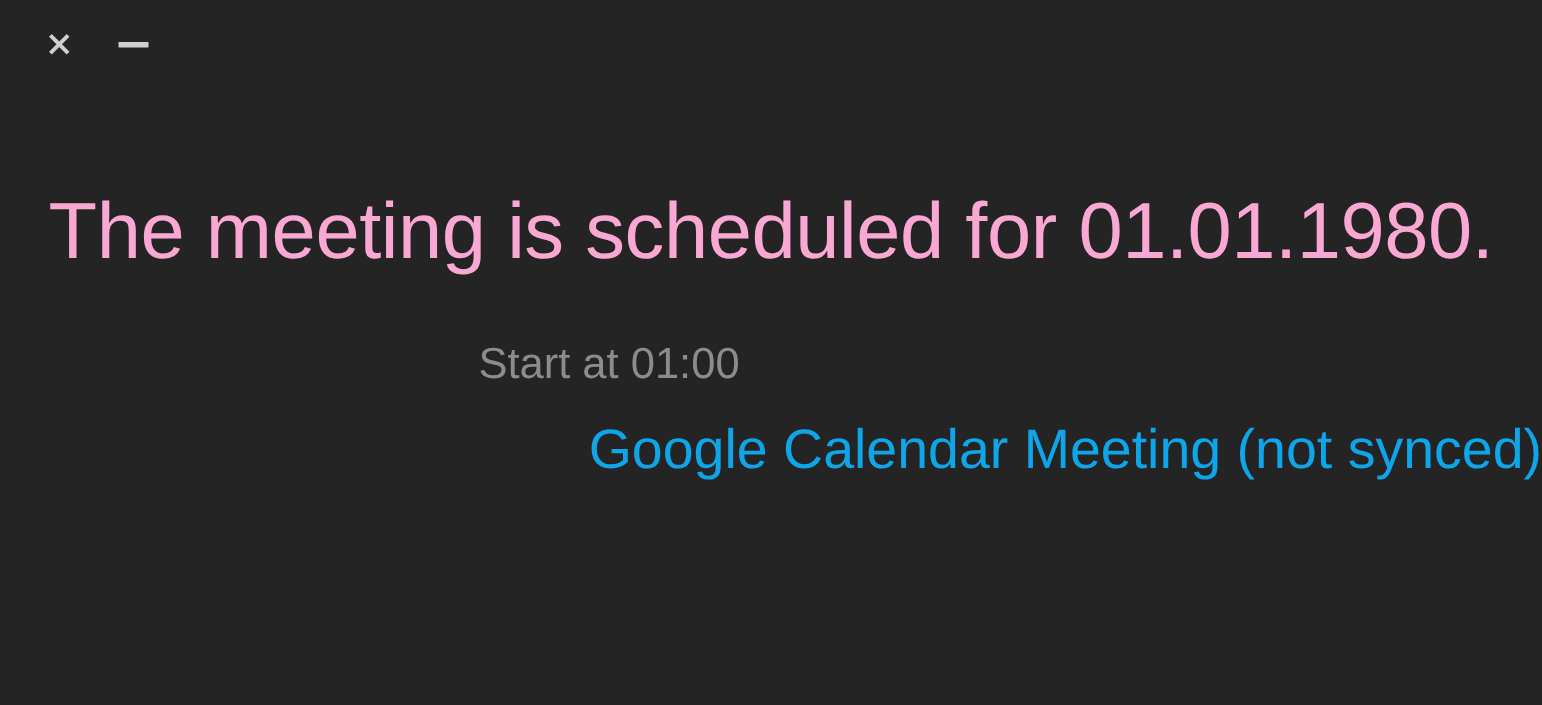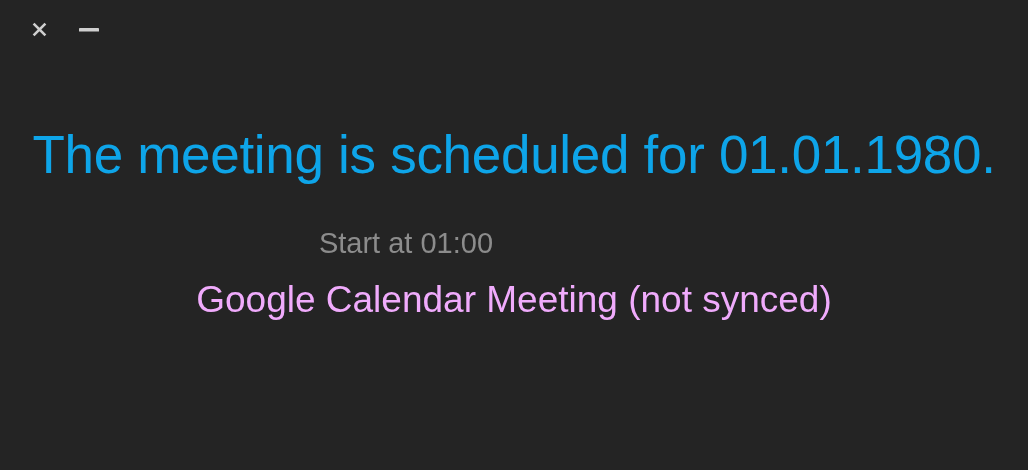--- a/index.html
+++ b/index.html
@@ -65,21 +65,21 @@
 
   .headline {
     position: absolute;
     top: 69px;
     left: 0;
     width: 1028px;
     text-align: center;
     font-size: 53px;
     font-weight: 400;
     letter-spacing: -0.3px;
-    color: #0ea5e9;
+    color: #f9a8d4;
     line-height: 1.05;
     white-space: nowrap;
   }
 
   .start-line {
     position: absolute;
     top: 170px;
     left: 0;
     width: 812px;
     text-align: center;
@@ -88,24 +88,24 @@
     color: #8c8c8c;
     line-height: 1.1;
     white-space: nowrap;
   }
 
   .source-line {
     position: absolute;
     top: 222px;
     left: 0;
     width: 1028px;
-    text-align: center;
+    text-align: right;
     font-size: 37px;
     font-weight: 400;
-    color: #f0abfc;
+    color: #0ea5e9;
     line-height: 1.1;
     white-space: nowrap;
   }
 </style>
 </head>
 <body>
 
 <div class="app-window">
 
   <div class="title-bar">

